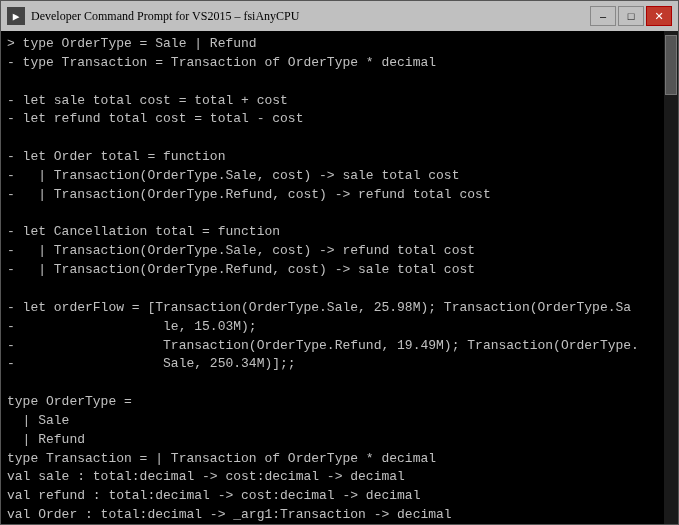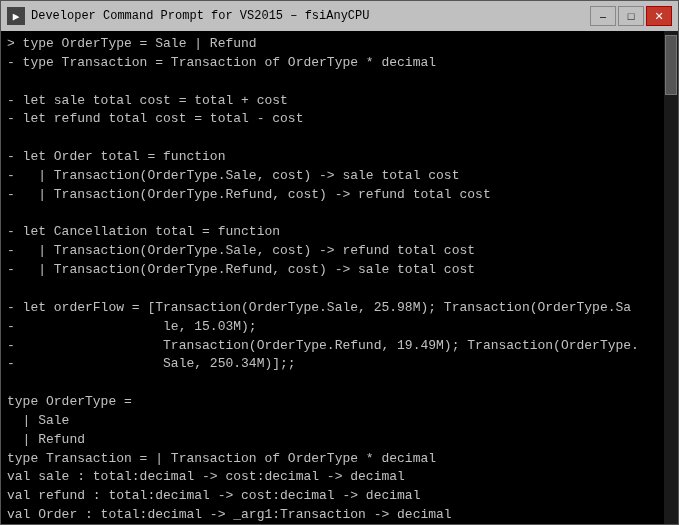--- a/index.html
+++ b/index.html
@@ -46,21 +46,21 @@
       height: 18px;
       background: #444;
       display: flex;
       align-items: center;
       justify-content: center;
       font-size: 11px;
       color: #fff;
     }
 
     .title-bar-text {
-      font-family: Liberation Mono, monospace;
+      font-family: Liberation Serif, serif;
       font-size: 12px;
       color: #000;
       font-weight: normal;
     }
 
     .title-bar-buttons {
       display: flex;
       gap: 2px;
     }
 

